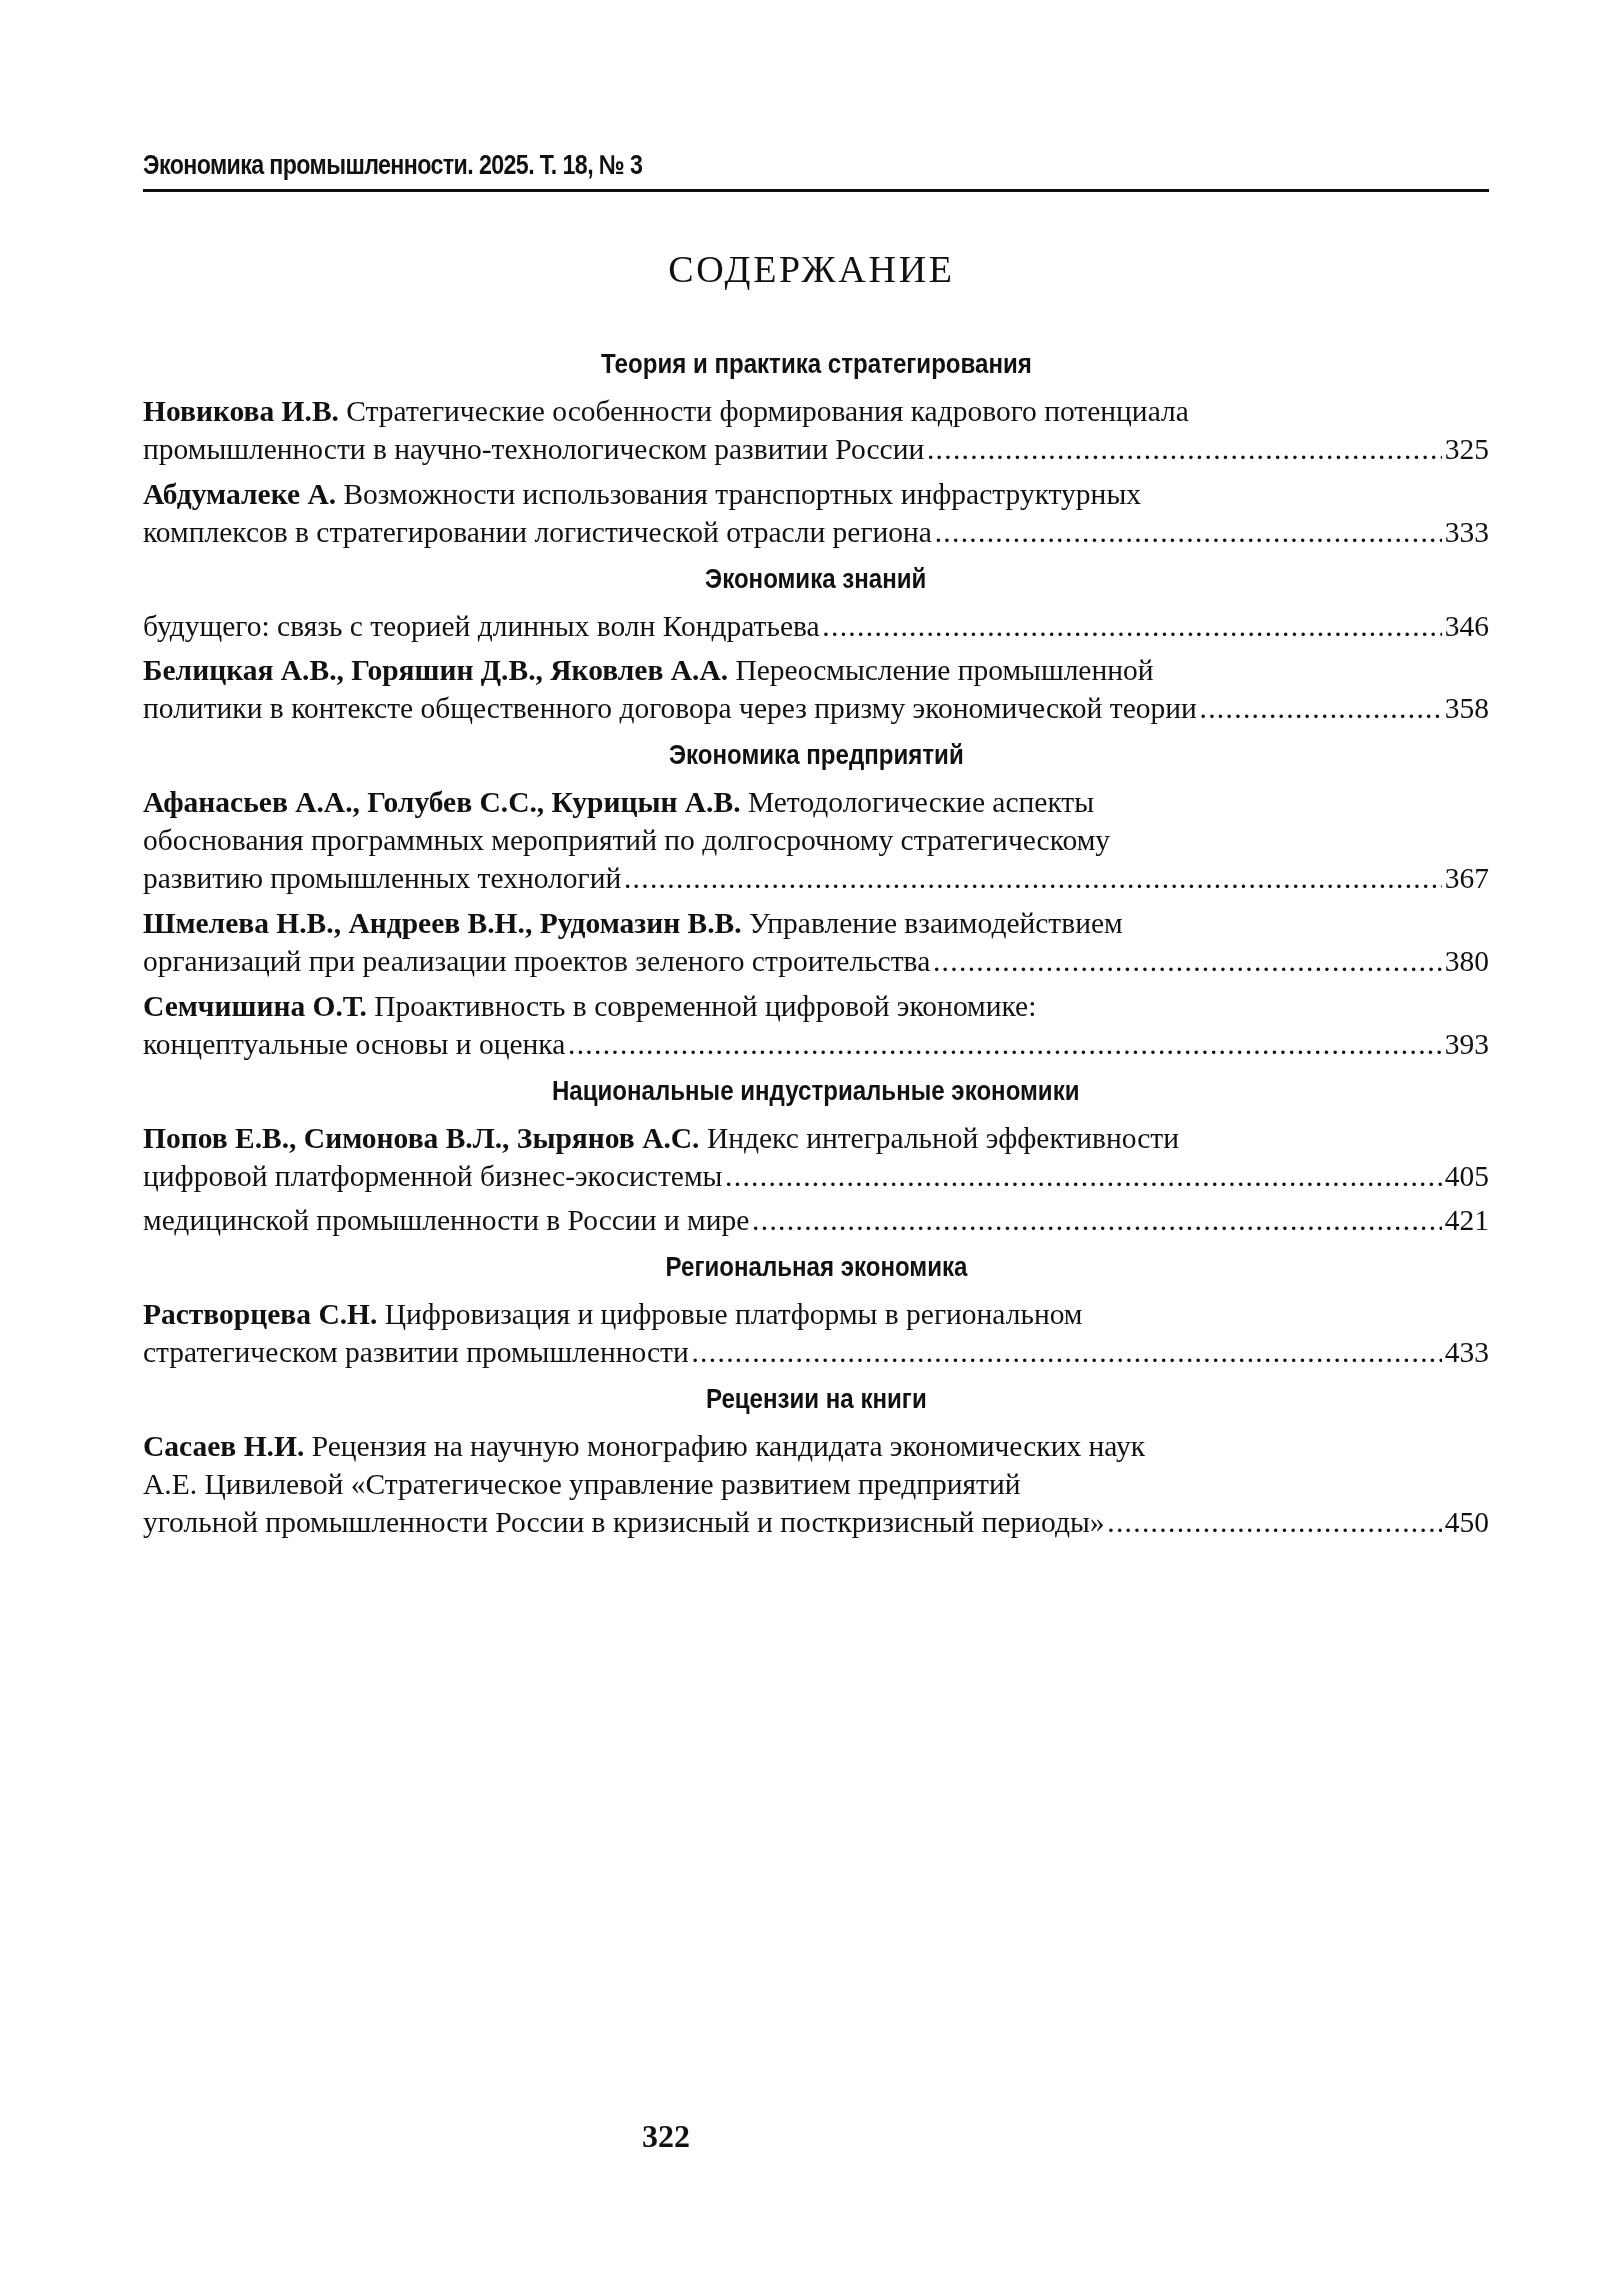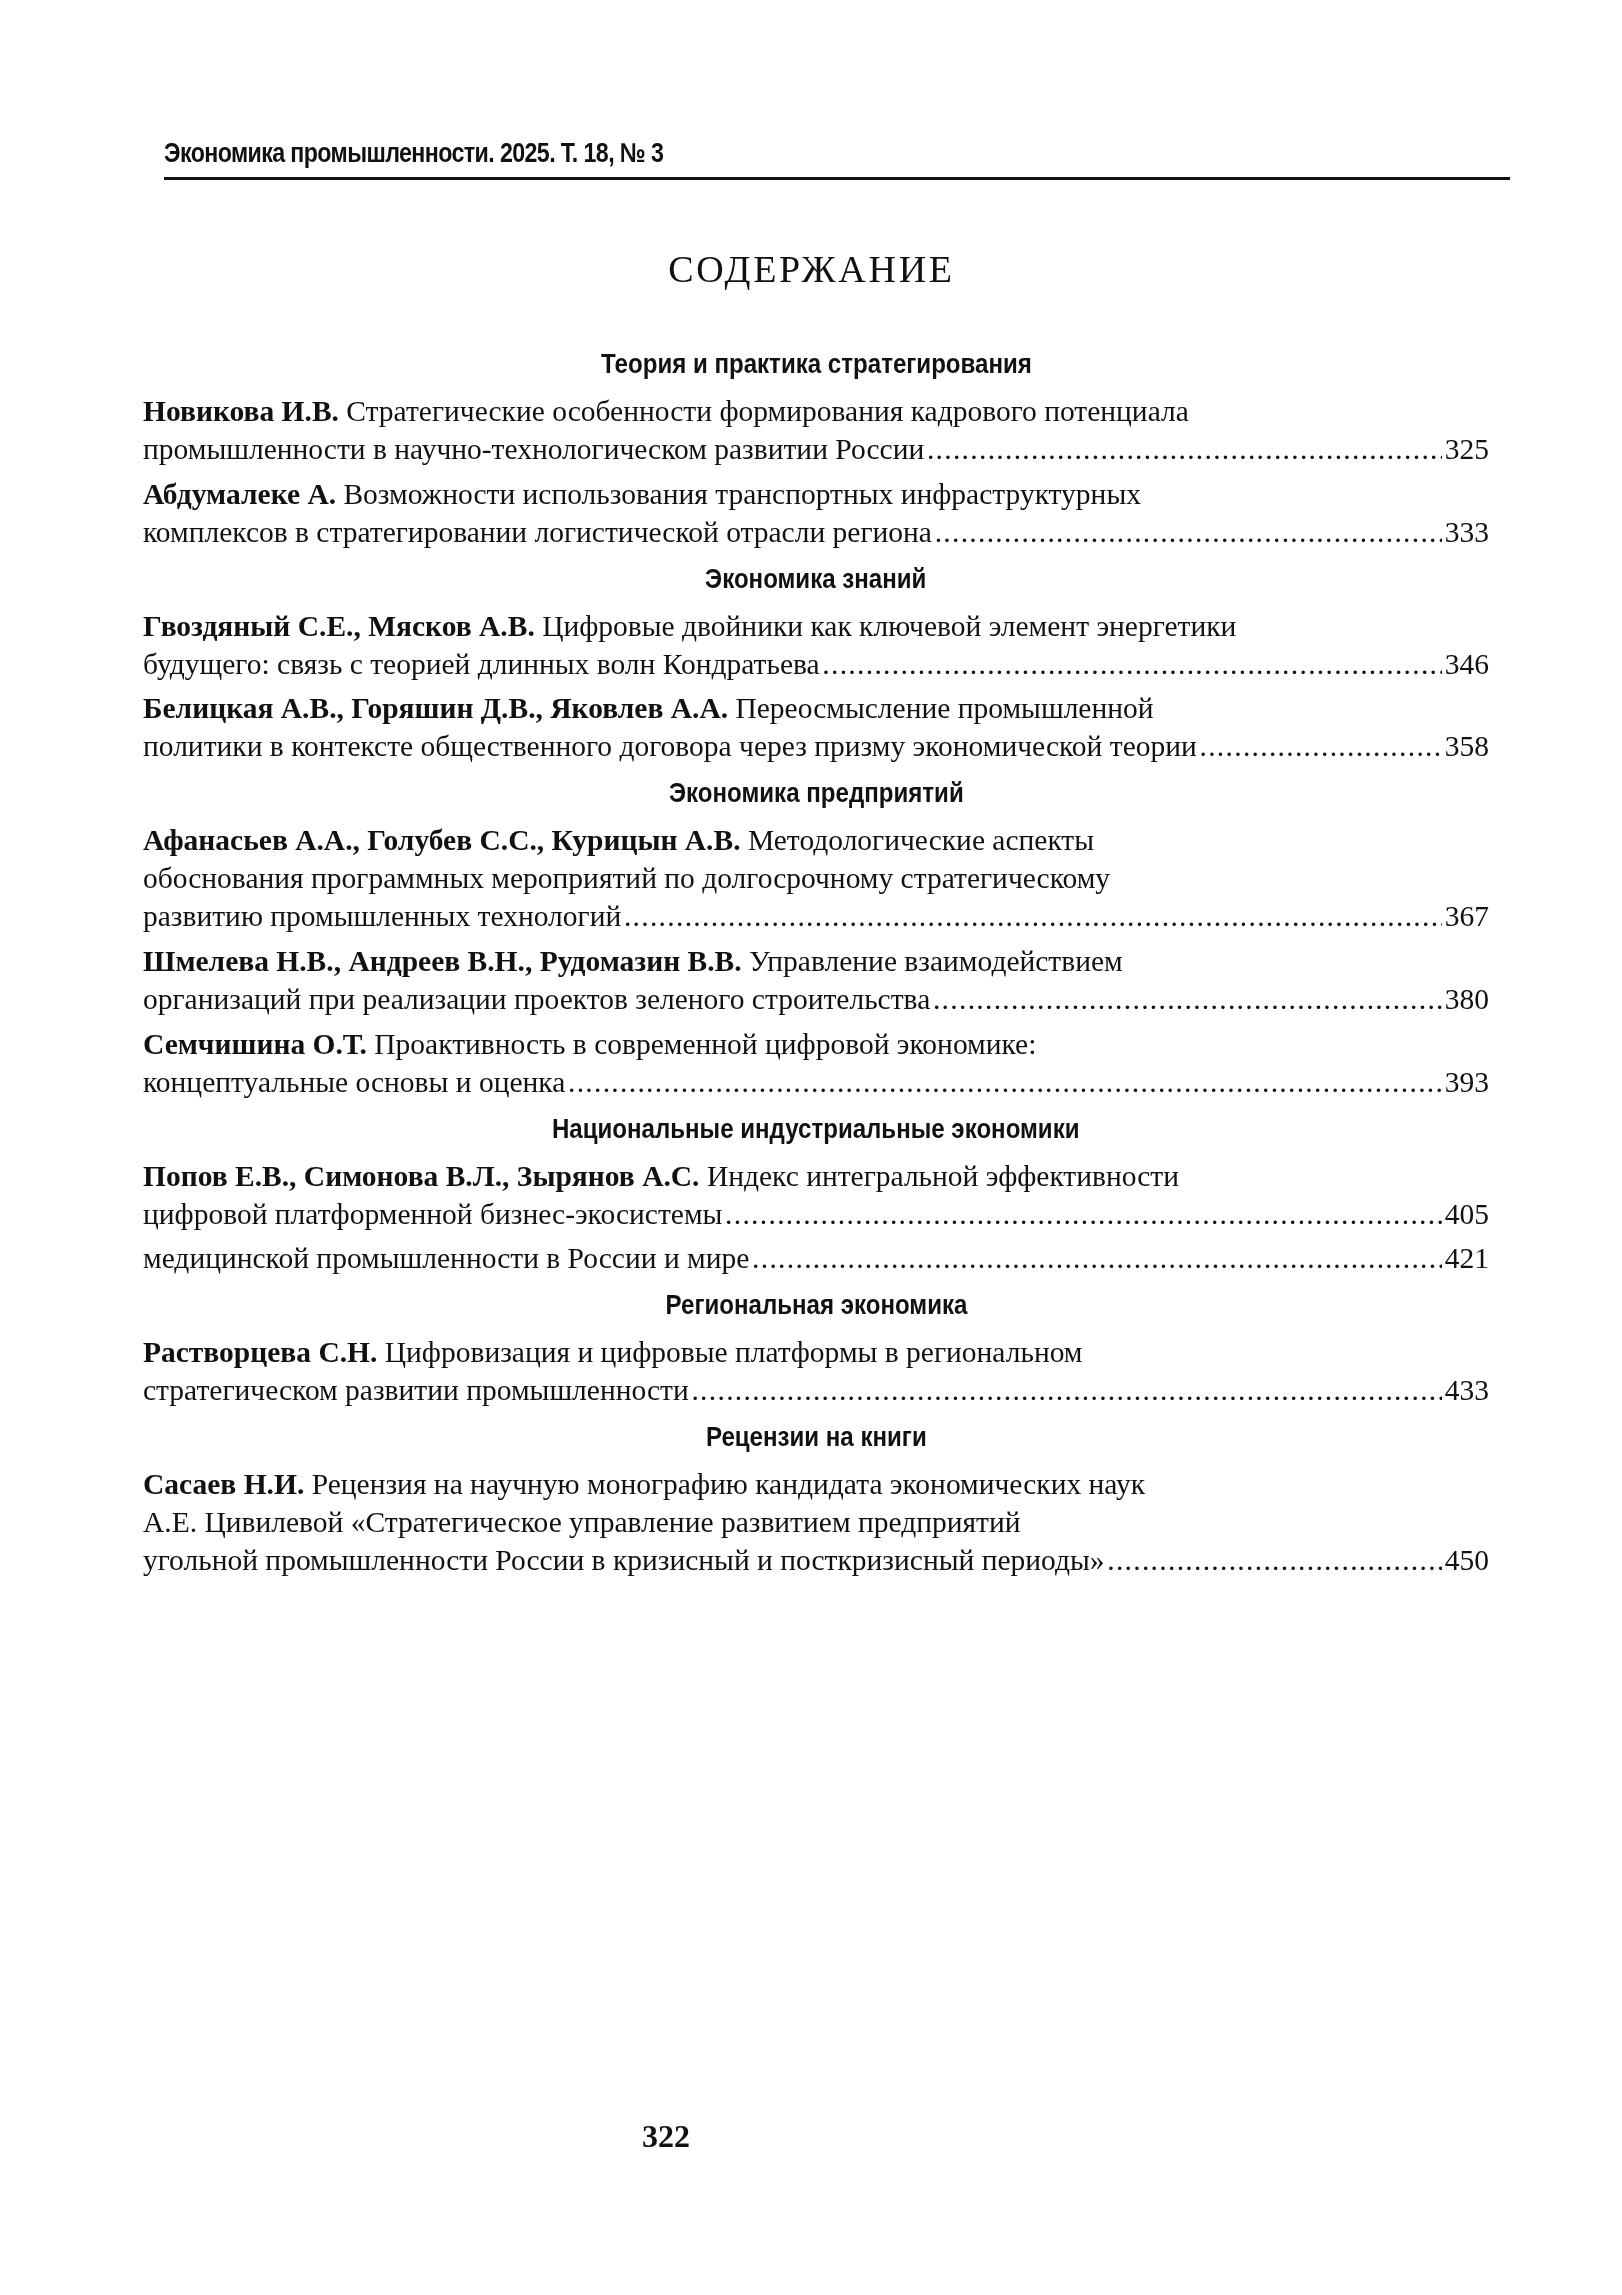--- a/index.html
+++ b/index.html
@@ -1,17 +1,17 @@
 <!DOCTYPE html>
 <html style="font-size:10.7px"><head>
 <meta charset="utf-8">
 <style>
   html, body { margin:0; padding:0; background:#ffffff; }
   body { width:1623px; height:2295px; position:relative; overflow:hidden; color:#111; }
-  .header { position:absolute; left:143px; top:134px; width:1346px;margin-left:21px; }
+  .header { position:absolute; left:143px; top:146px; width:1346px; }
   .header-text { font-family:"Liberation Sans", sans-serif; font-weight:bold; font-size:27px; letter-spacing:-0.7px; transform:scaleX(0.86); transform-origin:left; white-space:nowrap; line-height:38px; }
   .header-rule { position:absolute; left:0; top:43px; width:1346px; height:2.7px; background:#111; }
   .title { position:absolute; left:0; width:1623px; top:247px; text-align:center; font-family:"Liberation Serif", serif; font-weight:normal; font-size:38px; letter-spacing:2.7px; }
   .toc { position:absolute; left:143px; top:328px; width:1346px; }
   .section-title { font-family:"Liberation Sans", sans-serif; font-weight:bold; font-size:28px; text-align:center; line-height:40px; margin-top:8px; margin-bottom:8px; }
   .section-title span { display:inline-block; transform:scaleX(0.86); }
   .section:first-child .section-title { margin-top:16px; }
   .entry { font-family:"Liberation Serif", serif; font-size:29.5px; line-height:38px; margin-bottom:6.7px; }
   .entry .line { display:flex; white-space:nowrap; }
   .entry .line .txt { flex:0 0 auto; }
@@ -51,23 +51,20 @@
         <div class="line">
           <span class="txt"><span>комплексов в стратегировании логистической отрасли региона</span></span>
           <span class="leader"></span>
           <span class="page">333</span>
         </div>
       </div>
     </div>
     <div class="section">
       <div class="section-title"><span>Экономика знаний</span></div>
       <div class="entry">
-        <div class="line">
-          <span class="txt"><span class="authors">Гвоздяный С.Е., Мясков А.В.</span> <span>Цифровые двойники как ключевой элемент энергетики</span></span>
-        </div>
         <div class="line">
           <span class="txt"><span>будущего: связь с теорией длинных волн Кондратьева</span></span>
           <span class="leader"></span>
           <span class="page">346</span>
         </div>
       </div>
       <div class="entry">
         <div class="line">
           <span class="txt"><span class="authors">Белицкая А.В., Горяшин Д.В., Яковлев А.А.</span> <span>Переосмысление промышленной</span></span>
         </div>

